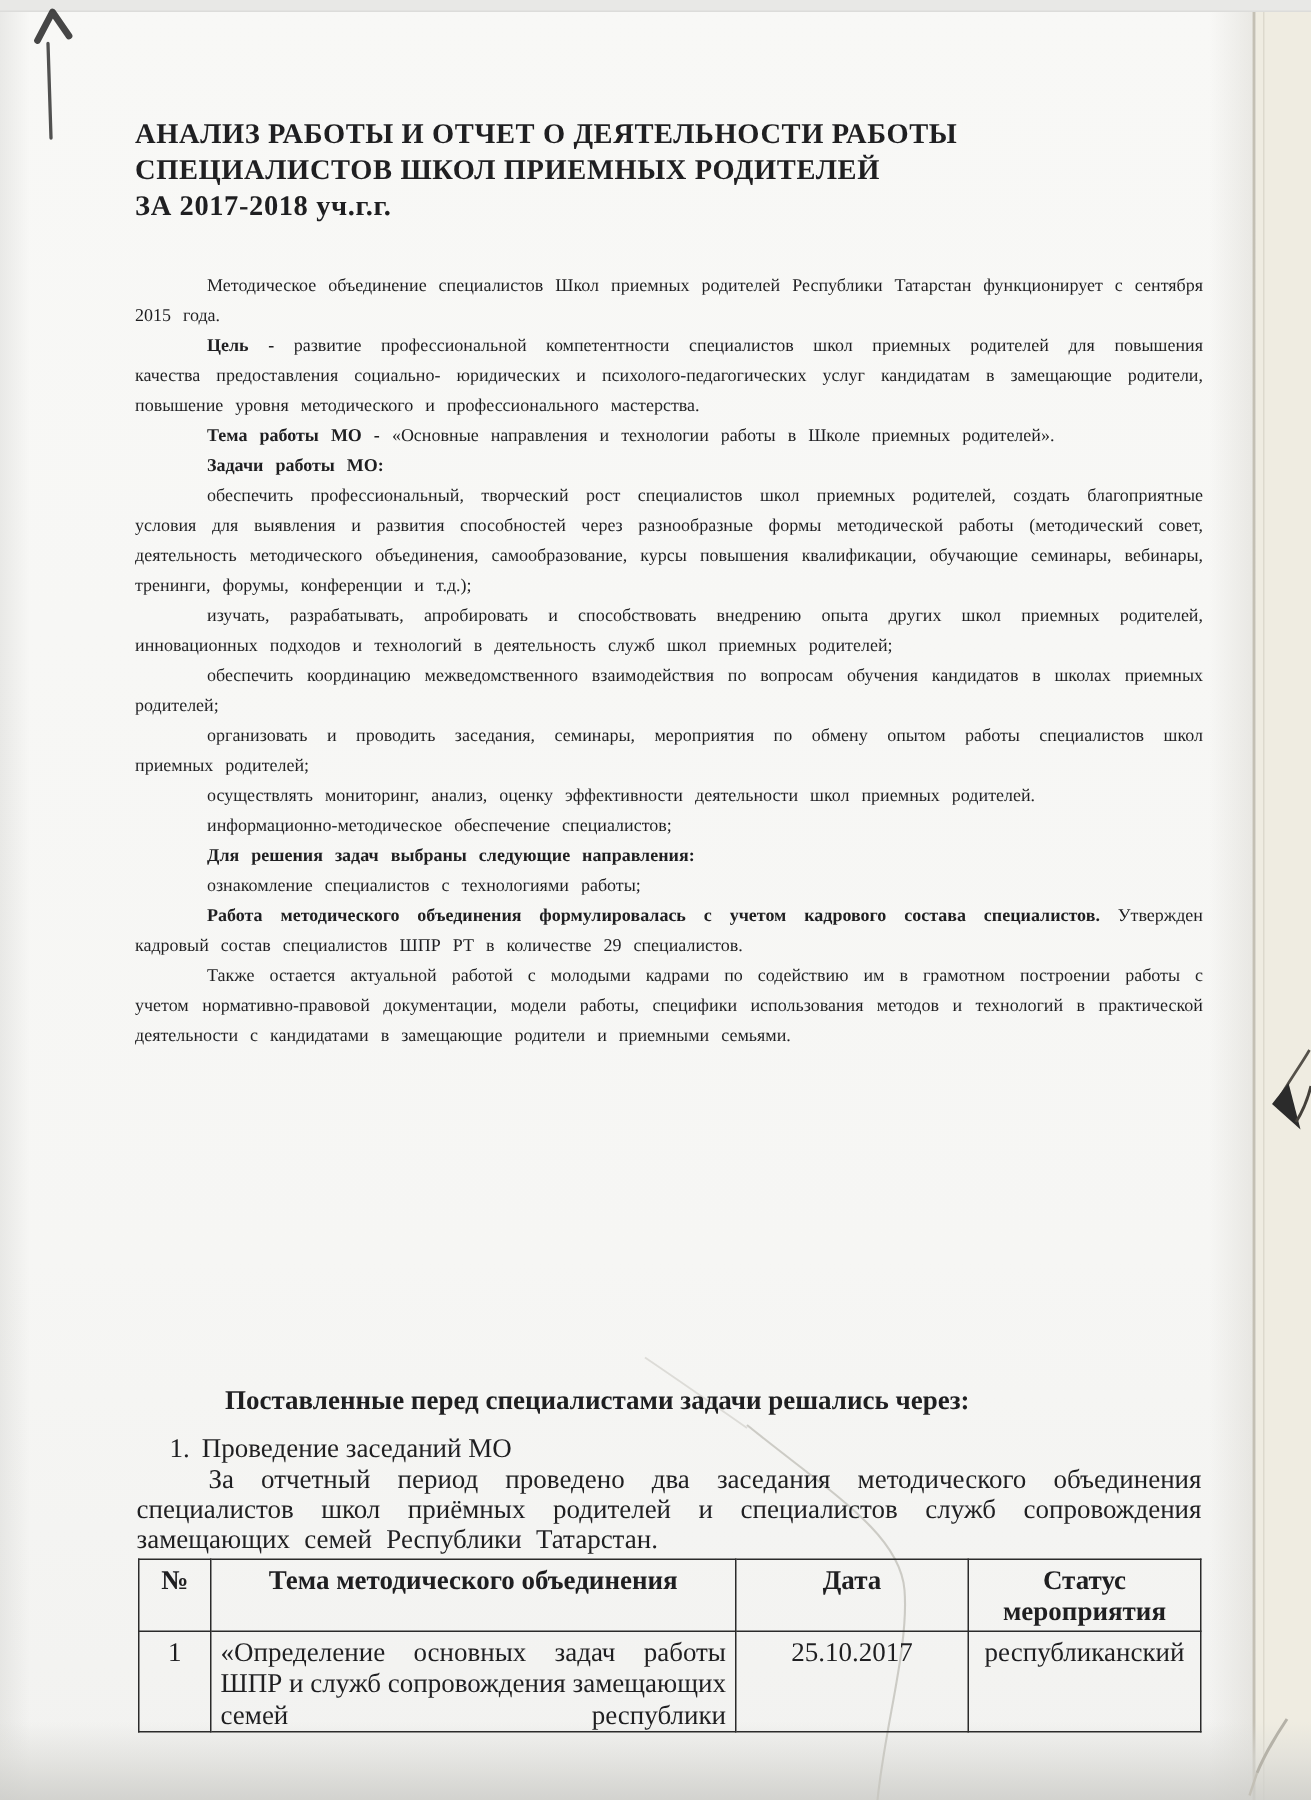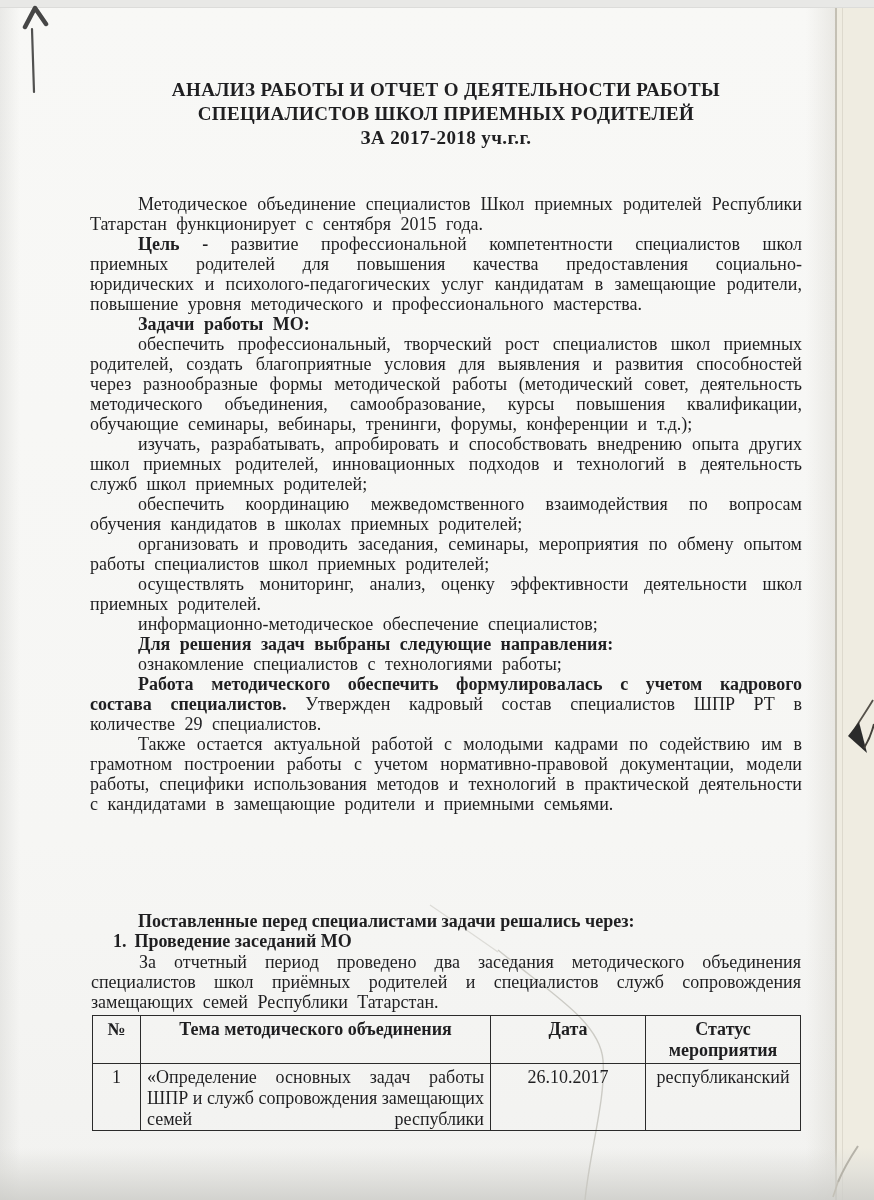--- a/index.html
+++ b/index.html
@@ -21,35 +21,35 @@
   .right-inner-shade{position:absolute;top:0;left:806px;width:29px;height:1200px;
     background:linear-gradient(90deg,rgba(190,186,175,0) 0%,rgba(190,186,175,0.25) 100%);}
   .left-shade{position:absolute;top:0;left:0;width:20px;height:1200px;
     background:linear-gradient(90deg,rgba(205,205,202,0.35) 0%,rgba(205,205,202,0) 100%);}
   .bottom-band{position:absolute;left:0;bottom:0;width:874px;height:52px;
     background:linear-gradient(180deg,rgba(222,222,219,0) 0%,rgba(218,218,214,0.55) 45%,rgba(205,205,201,0.85) 100%);}
   .artifacts{position:absolute;left:0;top:0;pointer-events:none;}
 
   
   .title-block{position:absolute;left:90px;top:78px;width:712px;
-    text-align:center;font-weight:bold;font-size:19px;line-height:24px;
+    text-align:left;font-weight:bold;font-size:19px;line-height:24px;
     letter-spacing:0.4px;}
   .title-block div{white-space:nowrap;}
 
   
   .body-text{position:absolute;left:90px;top:180px;width:712px;
-    font-size:18px;line-height:20px;text-align:justify;word-spacing:5px;margin-top:14px;}
+    font-size:12px;line-height:20px;text-align:justify;word-spacing:5px;}
   .body-text p{margin:0;text-indent:48px;}
   .lead{font-weight:bold;}
 
   
   .section-block{position:absolute;left:90px;top:911px;width:712px;
     font-size:18px;line-height:20px;}
-  .section-heading{margin:0;text-indent:48px;font-weight:bold;}
-  .list-item{margin:0 0 0 23px;font-weight:bold;}
+  .section-heading{margin:12px;text-indent:48px;font-weight:bold;}
+  .list-item{margin:0 0 0 23px;font-weight:normal;}
   .list-item .num{display:inline-block;min-width:17px;}
   .intro{margin:1px;text-indent:48px;text-align:justify;word-spacing:5px;}
 
   table.doc-table{border-collapse:collapse;width:708px;margin:3px 0 0 2px;
     table-layout:fixed;font-size:18px;}
   .doc-table th,.doc-table td{border:1.6px solid #2b2b2b;vertical-align:top;
     padding:3px 6px 0 6px;}
   .doc-table th{font-weight:bold;text-align:center;line-height:21px;height:44px;}
   .doc-table td{line-height:21px;height:52px;overflow:hidden;}
   .cell-num{text-align:center;}
@@ -93,30 +93,31 @@
 
 <div class="title-block">
   <div>АНАЛИЗ РАБОТЫ И ОТЧЕТ О ДЕЯТЕЛЬНОСТИ РАБОТЫ</div>
   <div>СПЕЦИАЛИСТОВ ШКОЛ ПРИЕМНЫХ РОДИТЕЛЕЙ</div>
   <div>ЗА 2017-2018 уч.г.г.</div>
 </div>
 
 <div class="body-text">
   <p><span class="lead"></span><span>Методическое объединение специалистов Школ приемных родителей Республики Татарстан функционирует с сентября 2015 года.</span></p>
   <p><span class="lead">Цель -</span><span> развитие профессиональной компетентности специалистов школ приемных родителей для повышения качества предоставления социально- юридических и психолого-педагогических услуг кандидатам в замещающие родители, повышение уровня методического и профессионального мастерства.</span></p>
+  <p><span class="lead">Тема работы МО -</span><span> «Основные направления и технологии работы в Школе приемных родителей».</span></p>
   <p><span class="lead">Задачи работы МО:</span><span></span></p>
   <p><span class="lead"></span><span>обеспечить профессиональный, творческий рост специалистов школ приемных родителей, создать благоприятные условия для выявления и развития способностей через разнообразные формы методической работы (методический совет, деятельность методического объединения, самообразование, курсы повышения квалификации, обучающие семинары, вебинары, тренинги, форумы, конференции и т.д.);</span></p>
   <p><span class="lead"></span><span>изучать, разрабатывать, апробировать и способствовать внедрению опыта других школ приемных родителей, инновационных подходов и технологий в деятельность служб школ приемных родителей;</span></p>
   <p><span class="lead"></span><span>обеспечить координацию межведомственного взаимодействия по вопросам обучения кандидатов в школах приемных родителей;</span></p>
   <p><span class="lead"></span><span>организовать и проводить заседания, семинары, мероприятия по обмену опытом работы специалистов школ приемных родителей;</span></p>
   <p><span class="lead"></span><span>осуществлять мониторинг, анализ, оценку эффективности деятельности школ приемных родителей.</span></p>
   <p><span class="lead"></span><span>информационно-методическое обеспечение специалистов;</span></p>
   <p><span class="lead">Для решения задач выбраны следующие направления:</span><span></span></p>
   <p><span class="lead"></span><span>ознакомление специалистов с технологиями работы;</span></p>
-  <p><span class="lead">Работа методического обеспечить формулировалась с учетом кадрового состава специалистов.</span><span> Утвержден кадровый состав специалистов ШПР РТ в количестве 29 специалистов.</span></p>
+  <p><span class="lead">Работа методического объединения формулировалась с учетом кадрового состава специалистов.</span><span> Утвержден кадровый состав специалистов ШПР РТ в количестве 29 специалистов.</span></p>
   <p><span class="lead"></span><span>Также остается актуальной работой с молодыми кадрами по содействию им в грамотном построении работы с учетом нормативно-правовой документации, модели работы, специфики использования методов и технологий в практической деятельности с кандидатами в замещающие родители и приемными семьями.</span></p>
 </div>
 
 <div class="section-block">
   <p class="section-heading">Поставленные перед специалистами задачи решались через:</p>
   <p class="list-item"><span class="num">1.</span> <span>Проведение заседаний МО</span></p>
   <p class="intro">За отчетный период проведено два заседания методического объединения специалистов школ приёмных родителей и специалистов служб сопровождения замещающих семей Республики Татарстан.</p>
 
   <table class="doc-table">
     <colgroup>
@@ -130,18 +131,18 @@
         <th>№</th>
         <th>Тема методического объединения</th>
         <th>Дата</th>
         <th>Статус мероприятия</th>
       </tr>
     </thead>
     <tbody>
       <tr>
         <td class="cell-num">1</td>
         <td class="cell-topic">«Определение основных задач работы ШПР и служб сопровождения замещающих семей республики</td>
-        <td class="cell-date">26.10.2017</td>
+        <td class="cell-date">25.10.2017</td>
         <td class="cell-status">республиканский</td>
       </tr>
     </tbody>
   </table>
 </div>
 
 </body></html>

